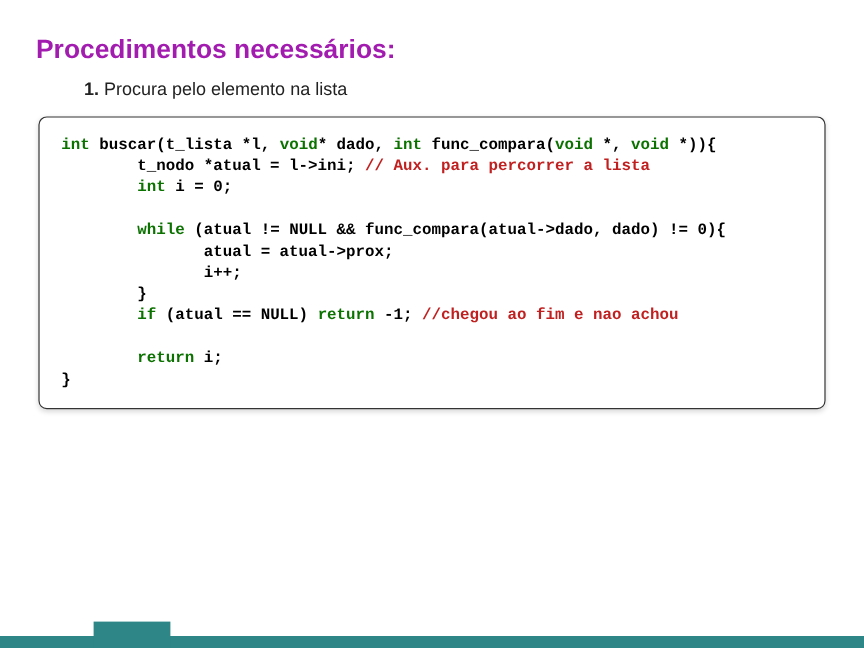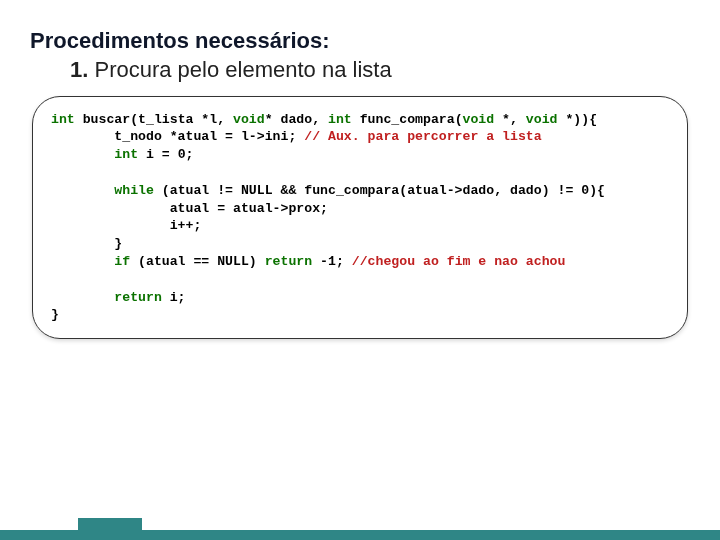--- a/index.html
+++ b/index.html
@@ -25,38 +25,38 @@
   .title-left {
     color: #2f8686;
   }
   .title-right {
     color: #e1952f;
     font-style: italic;
   }
   .subheading {
     font-size: 22px;
     font-weight: 700;
-    color: #0f172a;
-    margin-bottom: 2px;
+    color: #a21caf;
+    margin-bottom: 12px;
   }
   .list {
     margin-left: 40px;
     margin-bottom: 12px;
   }
   .list-row {
-    font-size: 22px;
+    font-size: 15px;
     color: #222;
     line-height: 1.25;
   }
   .list-num {
     font-weight: 700;
   }
   .code-box {
     border: 1px solid #333;
-    border-radius: 28px;
+    border-radius: 7px;
     padding: 14px 18px 14px 18px;
     margin: 8px 2px 0 2px;
     font-family: "Courier New", monospace;
     font-size: 13.2px;
     line-height: 1.35;
     color: #000;
     box-shadow: 0 2px 4px rgba(0,0,0,0.15);
     white-space: pre;
     font-weight: bold;
   }

